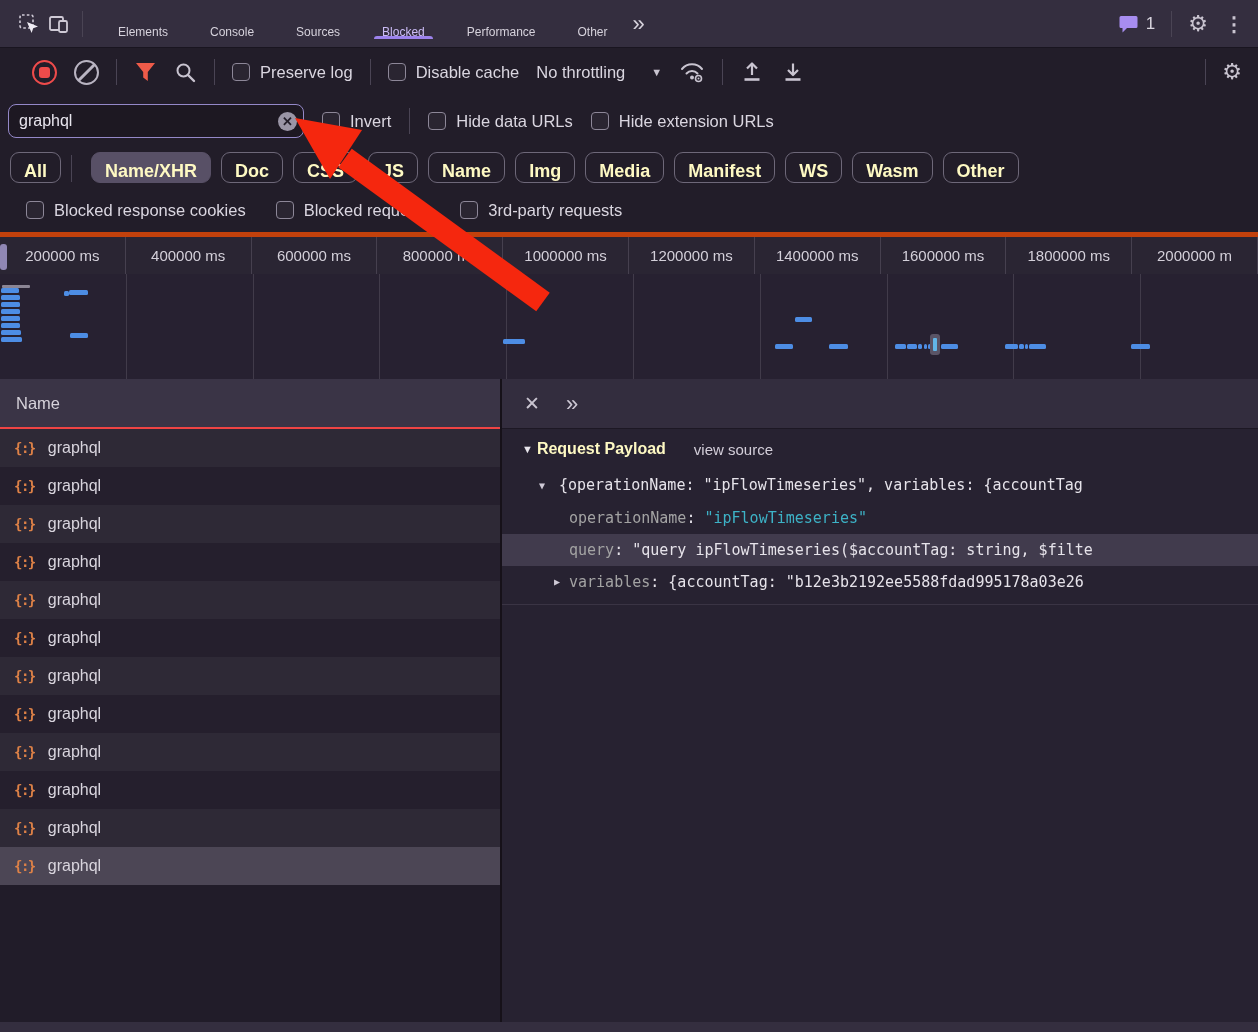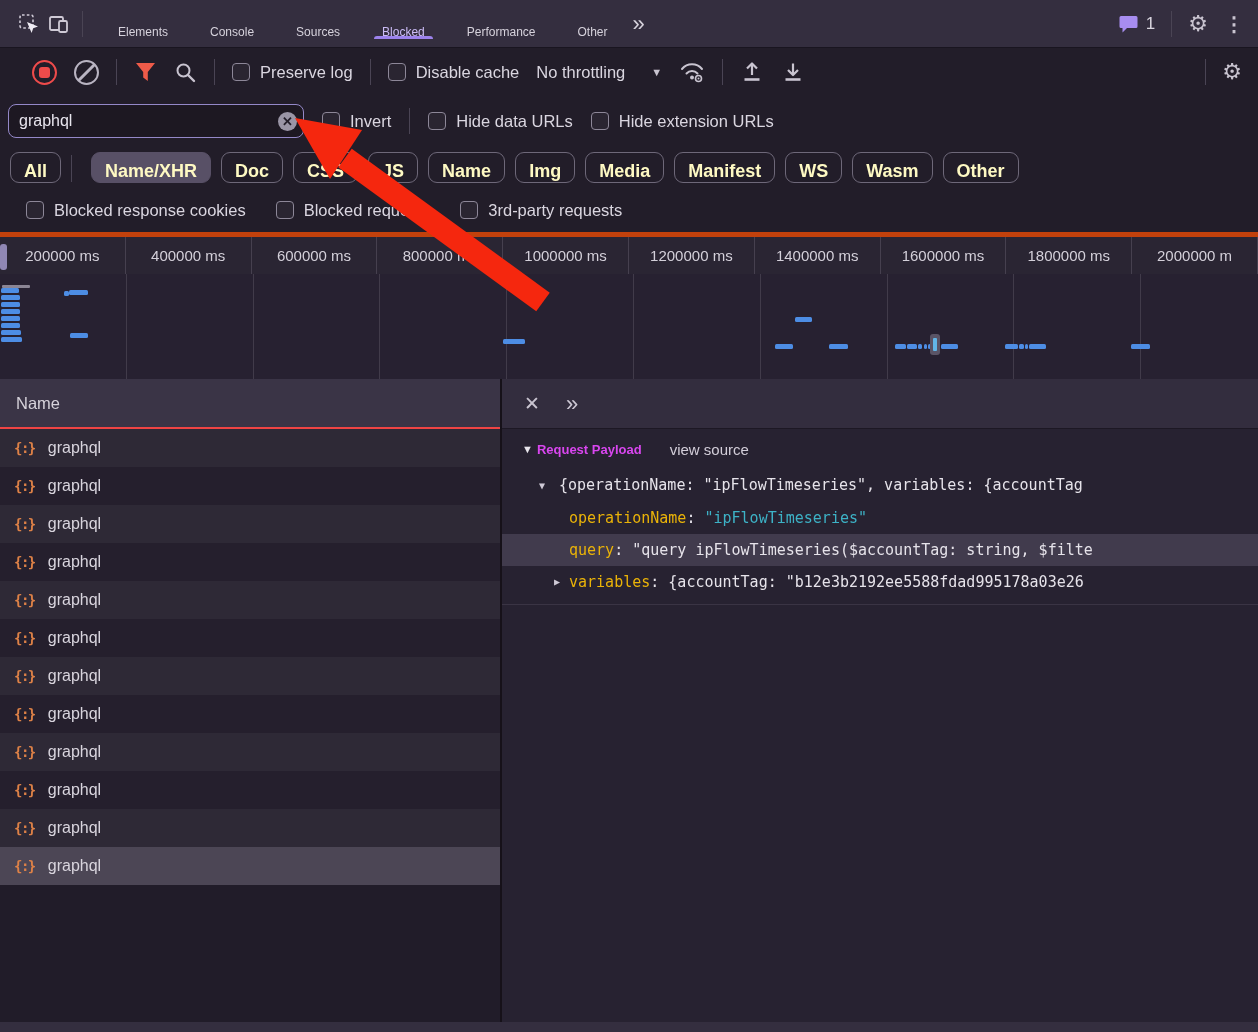--- a/index.html
+++ b/index.html
@@ -81,28 +81,28 @@
   .rightpanel{position:absolute;left:500px;right:0;top:0;bottom:0;background:#272231;border-left:2px solid #161119;box-sizing:border-box;}
   .dt-bar{height:50px;background:#332d3e;display:flex;align-items:center;padding:0 10px 0 22px;border-bottom:1px solid #1d1824;box-sizing:border-box;}
   .dt-close{font-size:19px;color:#c9c4d0;cursor:pointer;margin-right:16px;}
   .dtab{display:flex;align-items:center;height:100%;margin:0 18px;font-size:16.5px;color:#cdc8d4;position:relative;cursor:pointer;white-space:nowrap;}
   .dtab.on{color:#baa6f2;}
   .dtab.on::after{content:"";position:absolute;left:-6px;right:-6px;bottom:0;height:3px;background:#8f76e4;border-radius:3px 3px 0 0;}
   .dt-chev{font-size:22px;color:#cdc8d4;margin-left:10px;cursor:pointer;}
   .payload{position:relative;font-family:"DejaVu Sans Mono",monospace;font-size:15px;color:#e6e3ea;}
   .pl-head{display:flex;align-items:center;height:40px;padding-left:20px;font-family:"Liberation Sans",sans-serif;}
   .pl-head .twist{font-size:11px;color:#e8e5ec;margin-right:4px;}
-  .pl-title{font-size:13px;font-weight:bold;color:#d946ef;}
+  .pl-title{font-size:16px;font-weight:bold;color:#fef9c3;}
   .pl-vs{margin-left:28px;font-size:15px;color:#d3ced9;cursor:pointer;}
   .pl-summary{height:33px;line-height:33px;padding-left:57px;position:relative;white-space:nowrap;overflow:hidden;}
   .pl-summary .twist{position:absolute;left:37px;top:0;font-size:10px;color:#cfcad6;}
   .pl-row{height:32px;line-height:32px;padding-left:67px;position:relative;white-space:nowrap;overflow:hidden;}
   .pl-row.sel{background:#413b4d;}
   .pl-row .ex{position:absolute;left:52px;top:0;font-size:10px;color:#cfcad6;}
-  .k{color:#eab308;}
+  .k{color:#a3a3a3;}
   .v.str{color:#3db2c6;}
   .v.txt{color:#e6e3ea;}
   .pl-divider{height:1px;background:#3a3444;margin-top:6px;}
   
   .bottombar{position:absolute;left:0;bottom:0;right:0;height:10px;background:#342e3f;}
   
   .arrow{position:absolute;left:0;top:0;width:1258px;height:1032px;pointer-events:none;z-index:50;}
   svg.ic{display:block;}
 </style>
 </head>

